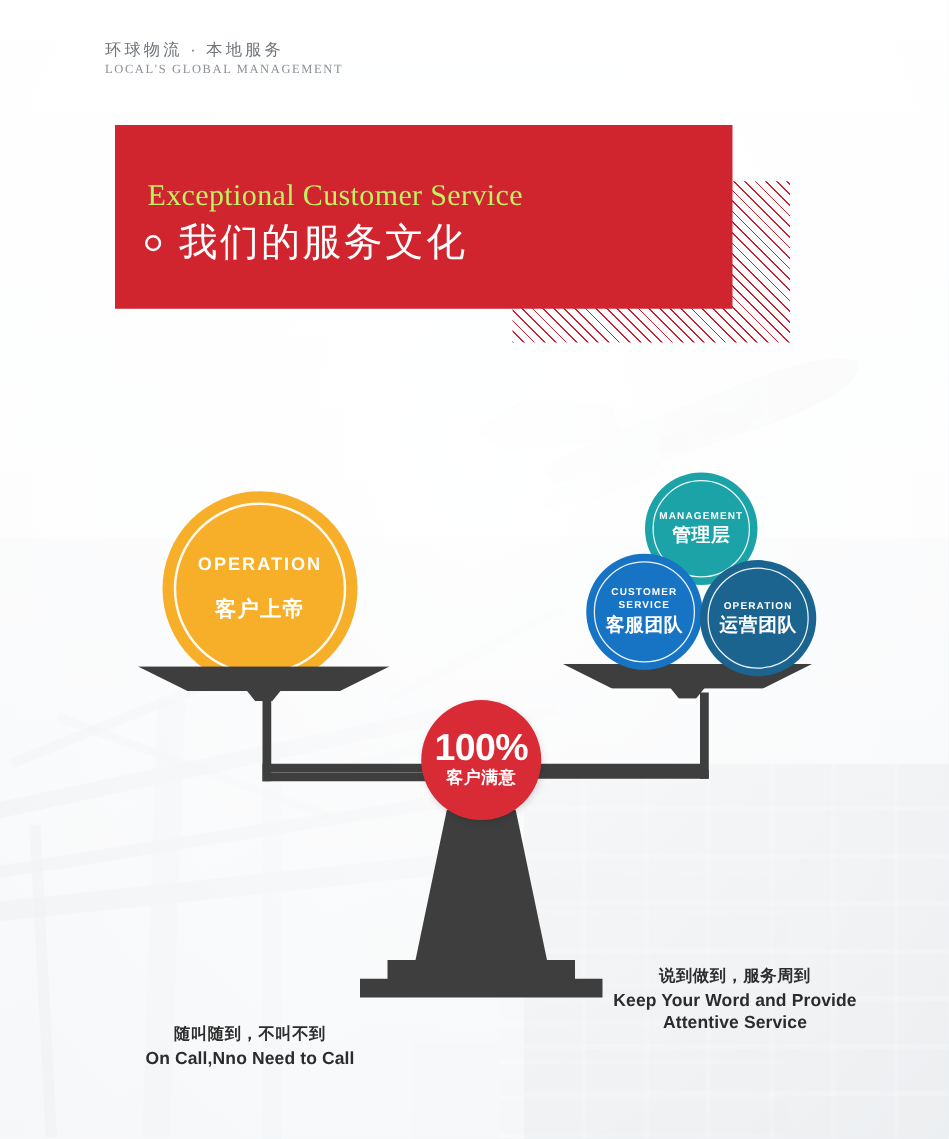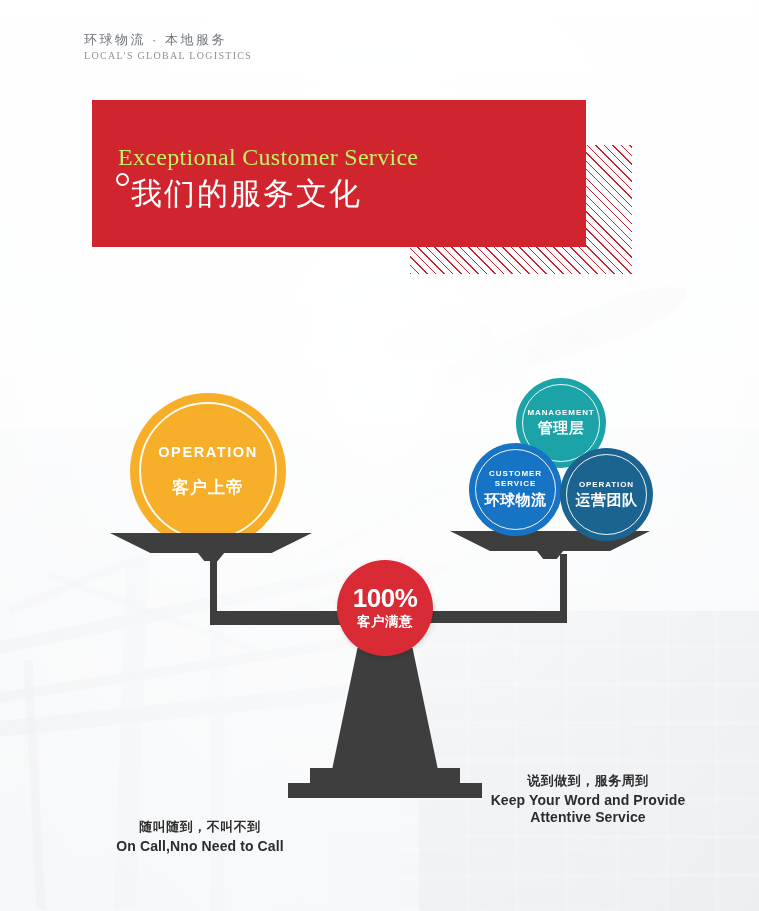--- a/index.html
+++ b/index.html
@@ -56,21 +56,21 @@
            letter-spacing:1.3px;margin-top:2px;}
 
   
   .hatch{position:absolute;left:410px;top:145px;width:222px;height:129px;
      background:repeating-linear-gradient(45deg,#cf2030 0 1px,rgba(255,255,255,0) 1px 6px);}
 
   
   .banner{position:absolute;left:92px;top:100px;width:494px;height:147px;background:#d0242f;}
   .banner-en{position:absolute;left:26px;top:44px;color:#bef264;
      font-family:"Liberation Serif","DejaVu Serif",serif;font-size:24px;letter-spacing:.3px;}
-  .banner-cn-row{position:absolute;left:24px;top:73px;display:flex;gap:2px;}
+  .banner-cn-row{position:absolute;left:24px;top:73px;display:flex;align-items:center;gap:14px;}
   .bullet{width:13px;height:13px;border:2px solid #ffffff;border-radius:50%;box-sizing:border-box;}
   .banner-cn{color:#ffffff;font-size:31px;letter-spacing:2px;font-weight:400;}
 
   
   .scale{position:absolute;left:0;top:0;width:759px;height:911px;}
 
   
   .circ{position:absolute;border-radius:50%;display:flex;flex-direction:column;
         align-items:center;justify-content:center;color:#fff;text-align:center;box-sizing:border-box;}
   .circ .ring{position:absolute;border-radius:50%;border:2px solid rgba(255,255,255,.92);}
@@ -90,21 +90,21 @@
   .c-cs .en{font-size:8px;font-weight:bold;letter-spacing:.9px;line-height:10px;}
   .c-cs .cn{font-size:15px;font-weight:bold;letter-spacing:.5px;margin-top:2px;}
 
   .c-ops{left:560px;top:448px;width:93px;height:93px;background:#1b6490;z-index:5;}
   .c-ops .ring{inset:6px;border-width:1.5px;}
   .c-ops .en{font-size:8px;font-weight:bold;letter-spacing:.9px;}
   .c-ops .cn{font-size:15px;font-weight:bold;letter-spacing:.5px;margin-top:2px;}
 
   .c-100{left:337px;top:560px;width:96px;height:96px;background:#d92b35;z-index:6;
          box-shadow:1px 2px 5px rgba(0,0,0,.13);}
-  .c-100 .en{font-size:26px;font-weight:bold;letter-spacing:-.5px;line-height:27px;}
+  .c-100 .en{font-size:30px;font-weight:bold;letter-spacing:-.5px;line-height:27px;}
   .c-100 .cn{font-size:13.5px;font-weight:bold;letter-spacing:.5px;margin-top:1px;}
 
   
   .pan{position:absolute;height:20px;background:#3e3e3e;z-index:2;
        clip-path:polygon(0% 0%,100% 0%,80% 100%,20% 100%);}
   .pan.left{left:110px;top:533px;width:202px;}
   .pan.right{left:450px;top:531px;width:200px;}
   .pan-knob{position:absolute;width:28px;height:9px;background:#3e3e3e;z-index:2;
             clip-path:polygon(0% 0%,100% 0%,74% 100%,26% 100%);}
   .pan-knob.left{left:197px;top:552px;}
@@ -162,21 +162,21 @@
       <ellipse cx="208" cy="60" rx="15" ry="9" fill="#d2d6da" transform="rotate(-20 208 60)"></ellipse>
       <ellipse cx="170" cy="76" rx="13" ry="8" fill="#d2d6da" transform="rotate(-20 170 76)"></ellipse>
     </svg>
 
     <div class="wash"></div>
     <div class="wash2"></div>
   </div>
 
   <div class="logo">
     <div class="logo-cn">环球物流 · 本地服务</div>
-    <div class="logo-en">LOCAL'S GLOBAL LOGISTICS</div>
+    <div class="logo-en">LOCAL'S GLOBAL MANAGEMENT</div>
   </div>
 
   <div class="hatch"></div>
 
   <div class="banner">
     <div class="banner-en">Exceptional Customer Service</div>
     <div class="banner-cn-row">
       <span class="bullet"></span>
       <span class="banner-cn">我们的服务文化</span>
     </div>
@@ -205,21 +205,21 @@
 
     <div class="circ c-mgmt">
       <span class="ring"></span>
       <div class="en">MANAGEMENT</div>
       <div class="cn">管理层</div>
     </div>
 
     <div class="circ c-cs">
       <span class="ring"></span>
       <div class="en">CUSTOMER SERVICE</div>
-      <div class="cn">环球物流</div>
+      <div class="cn">客服团队</div>
     </div>
 
     <div class="circ c-ops">
       <span class="ring"></span>
       <div class="en">OPERATION</div>
       <div class="cn">运营团队</div>
     </div>
 
     <div class="circ c-100">
       <div class="en">100%</div>

